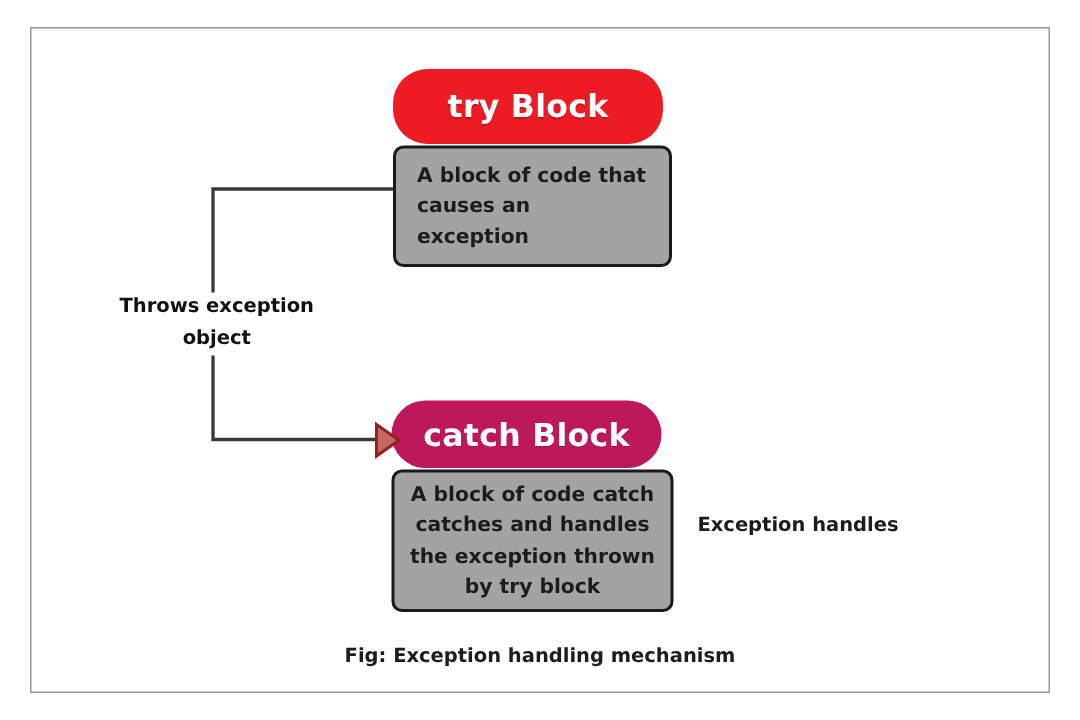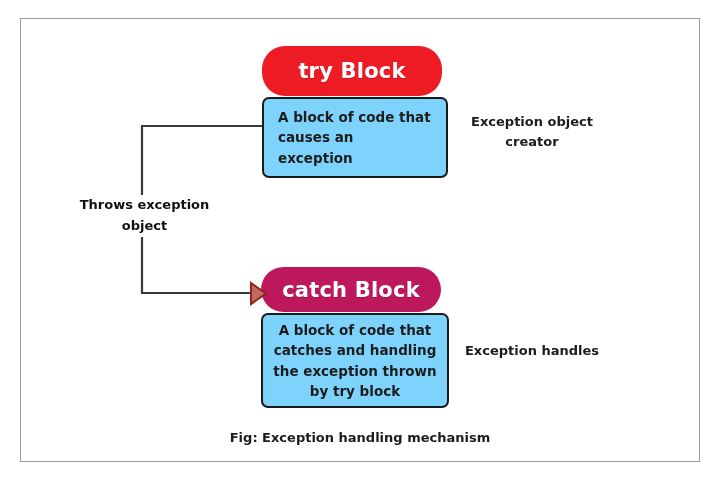--- a/index.html
+++ b/index.html
@@ -44,21 +44,21 @@
     font-weight: bold;
     font-size: 21px;
     letter-spacing: 0.2px;
     text-shadow: 0 1px 0 rgba(0,0,0,0.18);
     border-radius: 23px;
   }
 
   .block-body {
     position: absolute;
     box-sizing: border-box;
-    background: #7dd3fc;
+    background: #a3a3a3;
     border: 2px solid #1a1a1a;
     border-radius: 7px;
     display: flex;
     align-items: center;
     font-size: 13.5px;
     font-weight: bold;
     color: #1c1c1c;
     line-height: 1.5;
   }
 
@@ -146,24 +146,23 @@
     <polygon points="251,283 266,293.5 251,304" fill="#c16a62" stroke="#8e241d" stroke-width="2" stroke-linejoin="miter"></polygon>
   </svg>
 
   <div class="block">
     <div class="block-header" id="try-header" style="background: rgb(237, 28, 36);">try Block</div>
     <div class="block-body" id="try-body">A block of code that causes an exception</div>
   </div>
 
   <div class="block">
     <div class="block-header" id="catch-header" style="background: #be185d;">catch Block</div>
-    <div class="block-body" id="catch-body">A block of code that catches and handling the exception thrown by try block</div>
+    <div class="block-body" id="catch-body">A block of code catch catches and handles the exception thrown by try block</div>
   </div>
 
-  <div class="side-label" id="label-creator">Exception object creator</div>
 
   <div class="side-label" id="label-handler">Exception handles</div>
 
   <div id="label-throws">Throws exception object</div>
 
   <div id="caption">Fig: Exception handling mechanism</div>
 
 </div>
 
 </body></html>

